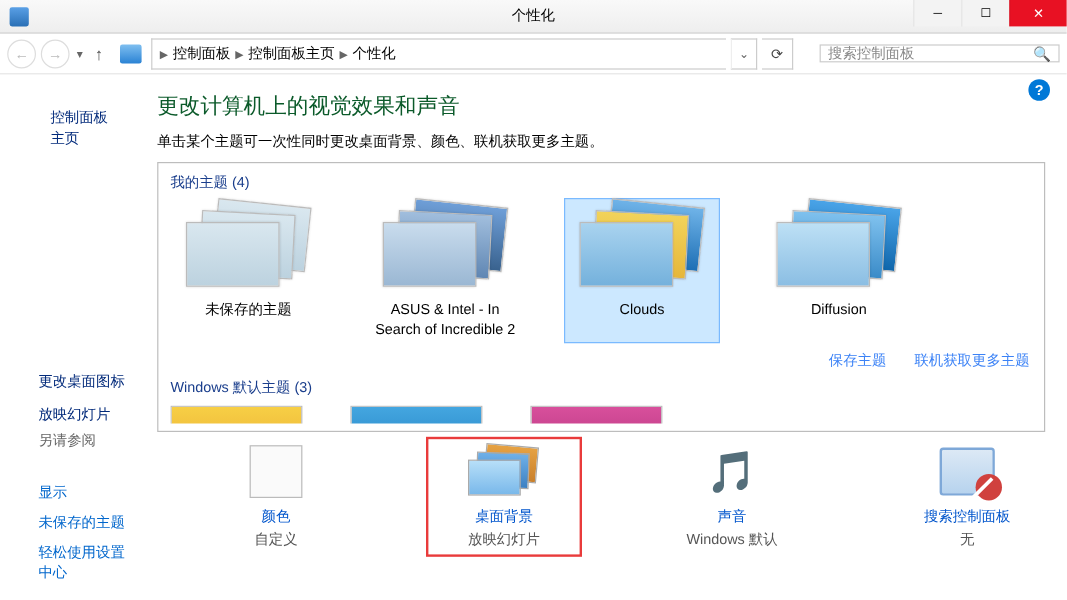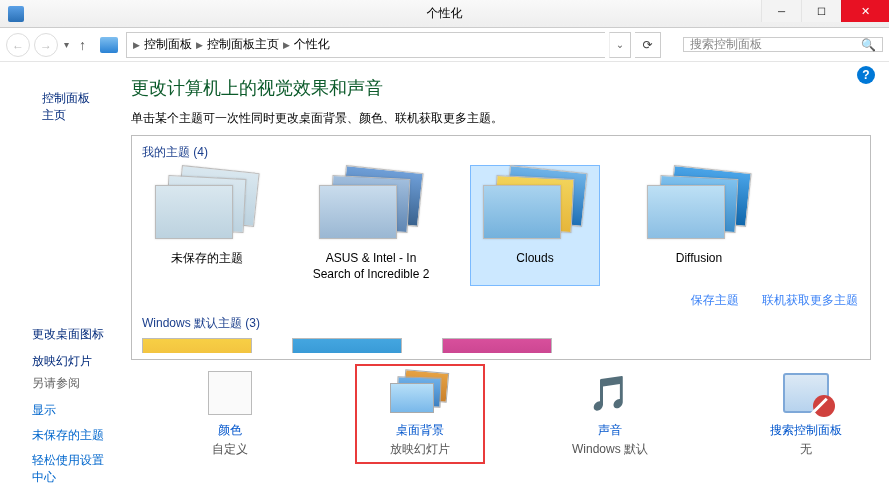--- a/index.html
+++ b/index.html
@@ -27,21 +27,21 @@
 .refresh { width:26px; height:26px; border:1px solid #ccc; border-left:none; display:flex; align-items:center; justify-content:center; color:#444; font-size:12px; }
 .search { width: 200px; height:15px; border:1px solid #ccc; margin-left:18px; padding: 0 6px; display:flex; align-items:center; justify-content:space-between; color:#888; }
 .search .mag { color:#888; }
 
 .body { display:flex; height: calc(500px - 62px); }
 
 .sidebar { width: 200px; padding: 14px 10px 10px 32px; display:flex; flex-direction:column; }
 .side-link { color:#00297a; font-size:12px; padding: 5px 0; cursor:pointer; }
 .side-link.main { color:#00297a; }
 .see-also { margin-top:auto; font-size:12px; }
-.see-also .hdr { color:#666; margin-bottom:6px;font-family:Liberation Serif, serif; }
+.see-also .hdr { color:#666; margin-bottom:22px;font-family:Liberation Serif, serif; }
 .see-also a { display:block; color:#0066cc; padding:4px 0; text-decoration:none; }
 
 .main { flex:1; position:relative; padding: 14px 18px 0 10px; }
 .help { position:absolute; right:14px; top:4px; width:18px; height:18px; background:#0078d7; color:#fff; border-radius:50%; font-size:12px; display:flex; align-items:center; justify-content:center; font-weight:bold; }
 .heading { color:#0b5a2a; font-size:18px; font-weight:400; margin-bottom:10px; }
 .desc { font-size:12px; color:#000; margin-bottom:8px; }
 
 .themes-box { border:1px solid #bdbdbd; height: 225px; overflow:hidden; padding:6px 10px; position:relative; display:flex; flex-direction:column; }
 .group-label { font-size:12px; color:#1a3e8c; margin: 2px 0 4px 0; }
 .theme-row { display:flex; gap: 34px; }

